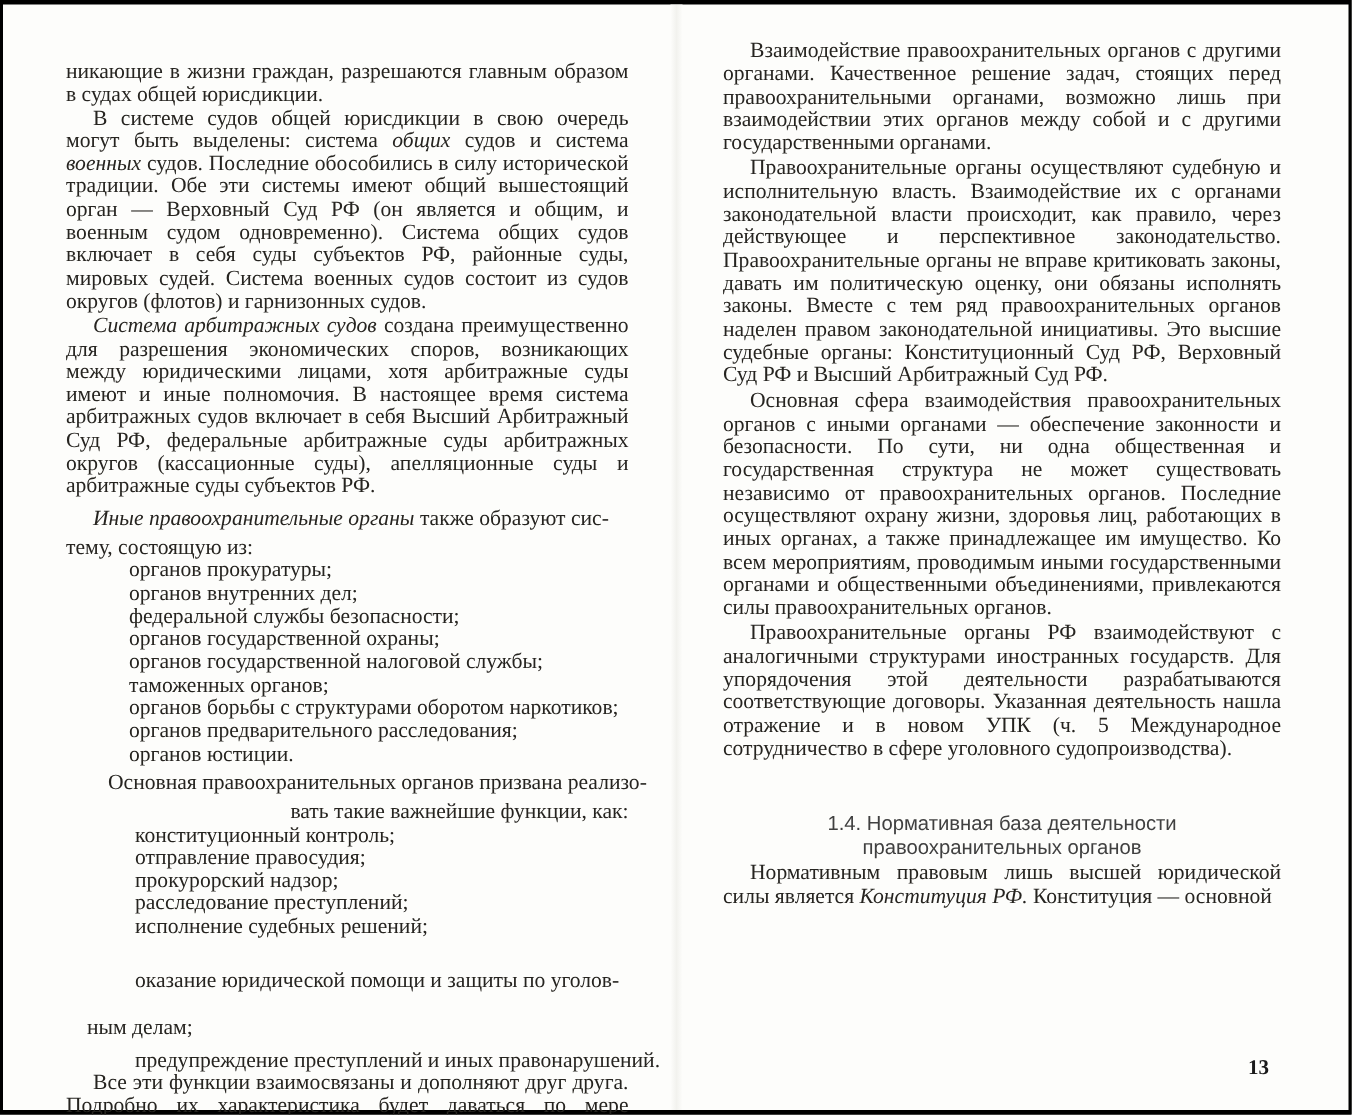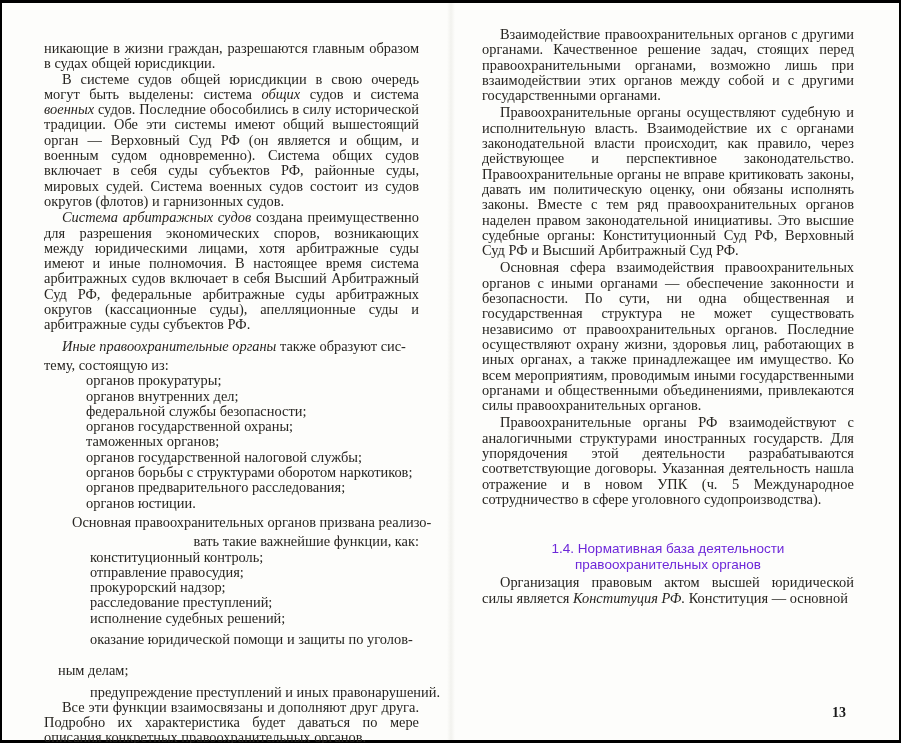--- a/index.html
+++ b/index.html
@@ -23,21 +23,21 @@
   .left-page .block { left: 42px; width: 375px; }
   .right-page .block { left: 32px; width: 372px; }
   p { margin: 0; text-align: justify; }
   .ind { text-indent: 18px; }
   .line { white-space: nowrap; }
   .item { white-space: nowrap; padding-left: 42px; }
   .item2 { white-space: nowrap; padding-left: 46px; }
   i { font-style: italic; }
   .heading {
     font-family: "Liberation Sans", sans-serif; font-size: 13.5px; line-height: 16px;
-    text-align: center; color: #6d28d9;
+    text-align: center; color: #404040;
   }
   .page-num {
     position: absolute; font-family: "Liberation Serif", serif;
     font-weight: bold; font-size: 14px; color: #1a1a1a;
   }
 </style>
 </head>
 <body>
 
 <div class="spread">
@@ -48,49 +48,49 @@
       <p>никающие в жизни граждан, разрешаются главным образом в судах общей юрисдикции.</p>
       <p class="ind"><span>В системе судов общей юрисдикции в свою очередь могут быть выделены: система </span><i>общих</i><span> судов и система </span><i>военных</i><span> судов. Последние обособились в силу исторической традиции. Обе эти системы имеют общий вышестоящий орган — Верховный Суд РФ (он является и общим, и военным судом одновременно). Система общих судов включает в себя суды субъектов РФ, районные суды, мировых судей. Система военных судов состоит из судов округов (флотов) и гарнизонных судов.</span></p>
       <p class="ind" style="margin-top:1px;"><i>Система арбитражных судов</i><span> создана преимущественно для разрешения экономических споров, возникающих между юридическими лицами, хотя арбитражные суды имеют и иные полномочия. В настоящее время система арбитражных судов включает в себя Высший Арбитражный Суд РФ, федеральные арбитражные суды арбитражных округов (кассационные суды), апелляционные суды и арбитражные суды субъектов РФ.</span></p>
       <p class="ind line" style="margin-top:6px;"><i>Иные правоохранительные органы</i><span> также образуют сис-</span></p>
       <div class="line" style="margin-top:4px;">тему, состоящую из:</div>
       <div>
         <div class="item">органов прокуратуры;</div>
         <div class="item">органов внутренних дел;</div>
         <div class="item">федеральной службы безопасности;</div>
         <div class="item">органов государственной охраны;</div>
+        <div class="item">органов государственной налоговой службы;</div>
         <div class="item">таможенных органов;</div>
-        <div class="item">органов государственной налоговой службы;</div>
         <div class="item">органов борьбы с структурами оборотом наркотиков;</div>
         <div class="item">органов предварительного расследования;</div>
         <div class="item">органов юстиции.</div>
       </div>
       <div class="line" style="margin-top:4px; padding-left:28px;">Основная правоохранительных органов призвана реализо-</div>
       <div class="line" style="margin-top:4px; padding-left:12px;text-align:right;">вать такие важнейшие функции, как:</div>
       <div>
         <div class="item2">конституционный контроль;</div>
         <div class="item2">отправление правосудия;</div>
         <div class="item2">прокурорский надзор;</div>
         <div class="item2">расследование преступлений;</div>
         <div class="item2">исполнение судебных решений;</div>
-        <div class="item2" style="margin-top:6px;">оказание юридической помощи и защиты по уголов-</div>
+        <div class="item2" style="margin-top:21px;">оказание юридической помощи и защиты по уголов-</div>
         <div class="line" style="margin-top:16px; padding-left:14px;">ным делам;</div>
         <div class="item2" style="margin-top:6px;">предупреждение преступлений и иных правонарушений.</div>
       </div>
       <p class="ind">Все эти функции взаимосвязаны и дополняют друг друга. Подробно их характеристика будет даваться по мере описания конкретных правоохранительных органов.</p>
     </div>
   </div>
 
   <div class="page right-page">
     <div class="block" style="top:24px;">
       <p class="ind">Взаимодействие правоохранительных органов с другими органами. Качественное решение задач, стоящих перед правоохранительными органами, возможно лишь при взаимодействии этих органов между собой и с другими государственными органами.</p>
       <p class="ind" style="margin-top:2px;">Правоохранительные органы осуществляют судебную и исполнительную власть. Взаимодействие их с органами законодательной власти происходит, как правило, через действующее и перспективное законодательство. Правоохранительные органы не вправе критиковать законы, давать им политическую оценку, они обязаны исполнять законы. Вместе с тем ряд правоохранительных органов наделен правом законодательной инициативы. Это высшие судебные органы: Конституционный Суд РФ, Верховный Суд РФ и Высший Арбитражный Суд РФ.</p>
       <p class="ind" style="margin-top:2px;">Основная сфера взаимодействия правоохранительных органов с иными органами — обеспечение законности и безопасности. По сути, ни одна общественная и государственная структура не может существовать независимо от правоохранительных органов. Последние осуществляют охрану жизни, здоровья лиц, работающих в иных органах, а также принадлежащее им имущество. Ко всем мероприятиям, проводимым иными государственными органами и общественными объединениями, привлекаются силы правоохранительных органов.</p>
       <p class="ind" style="margin-top:2px;">Правоохранительные органы РФ взаимодействуют с аналогичными структурами иностранных государств. Для упорядочения этой деятельности разрабатываются соответствующие договоры. Указанная деятельность нашла отражение и в новом УПК (ч. 5 Международное сотрудничество в сфере уголовного судопроизводства).</p>
       <div class="heading" style="margin-top:34px;">
         <div>1.4. Нормативная база деятельности</div>
         <div>правоохранительных органов</div>
       </div>
-      <p class="ind" style="margin-top:2px;"><span>Организация правовым актом высшей юридической силы является </span><i>Конституция РФ.</i><span> Конституция — основной</span></p>
+      <p class="ind" style="margin-top:2px;"><span>Нормативным правовым лишь высшей юридической силы является </span><i>Конституция РФ.</i><span> Конституция — основной</span></p>
     </div>
     <div class="page-num" style="left:382px; top:702px;">13</div>
   </div>
 </div>
 
 </body></html>

